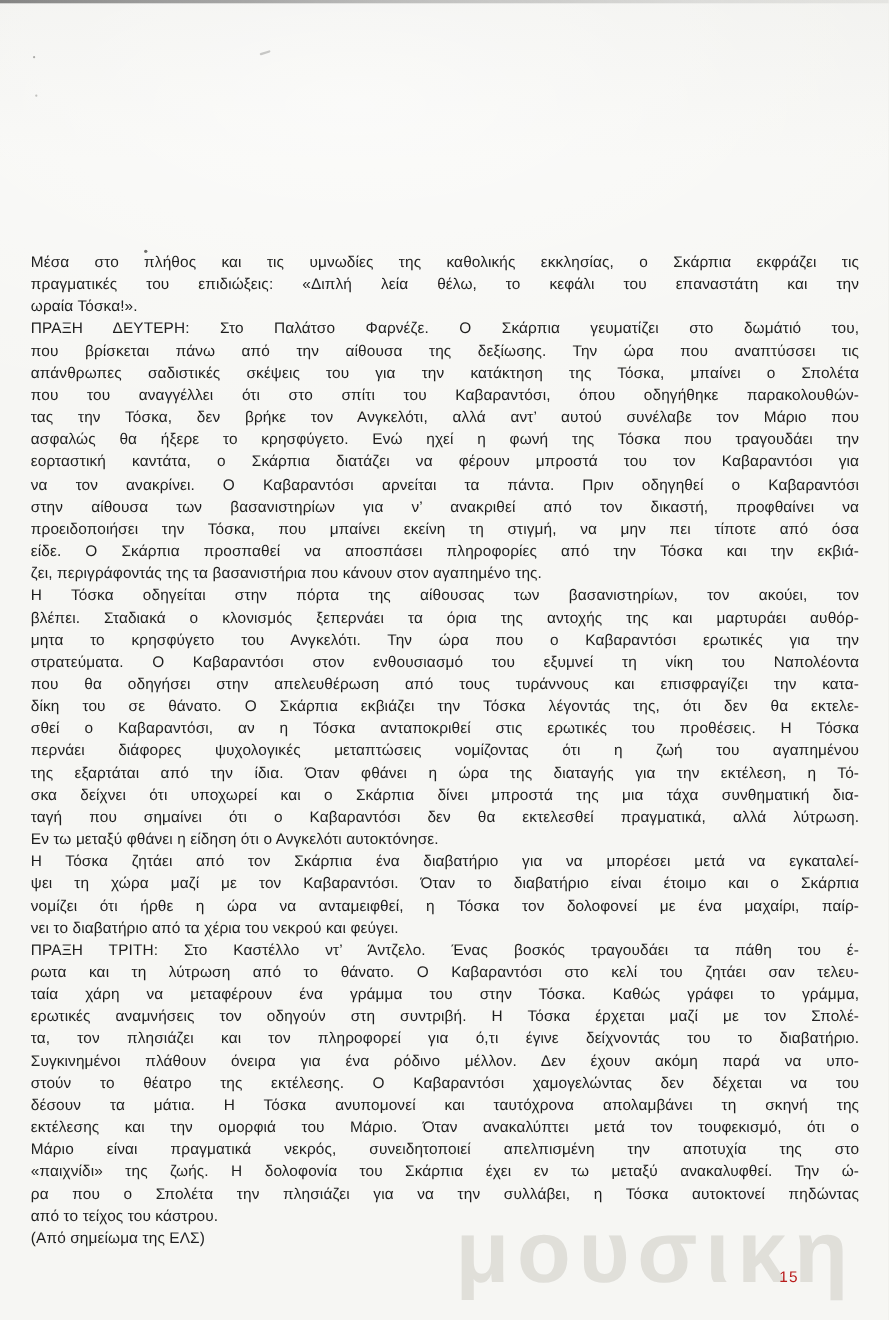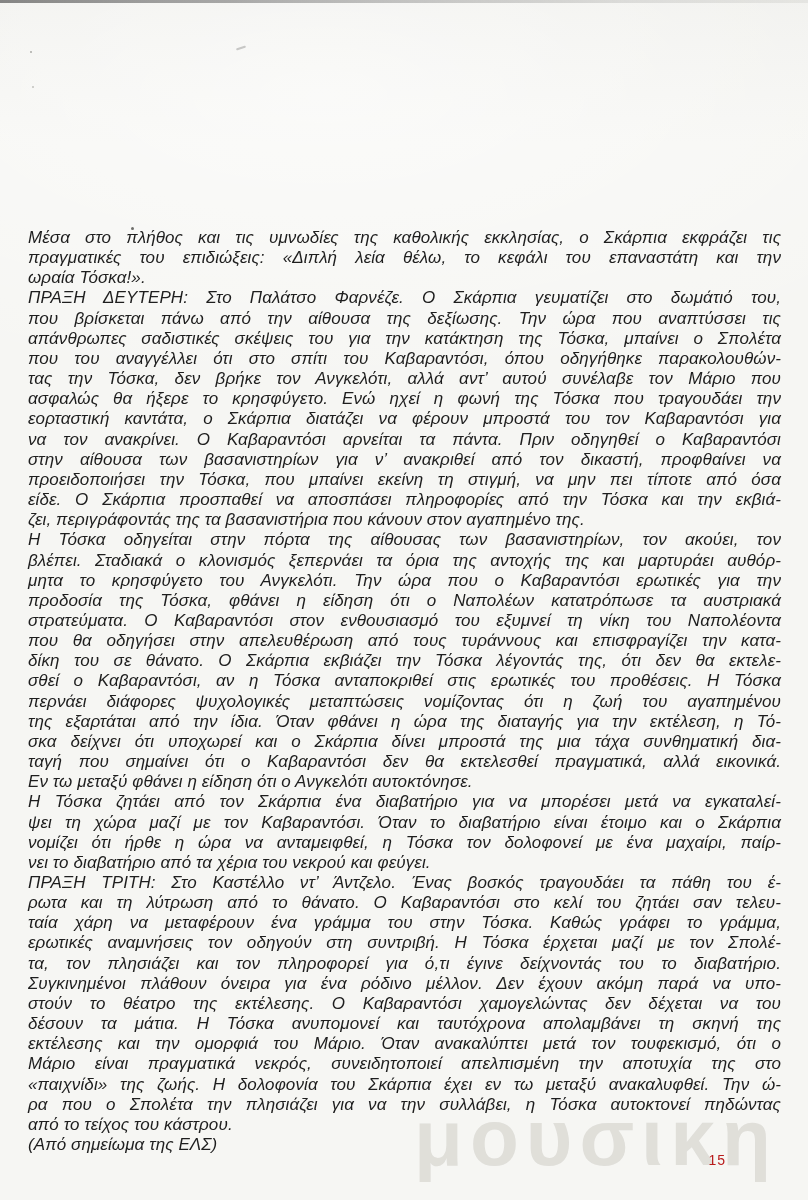--- a/index.html
+++ b/index.html
@@ -32,26 +32,25 @@
       linear-gradient(180deg, rgba(230,230,226,0.35) 0%, rgba(246,246,243,0) 12%);
     pointer-events: none;
   }
   .text-block {
     position: absolute;
     left: 28px;
     top: 228px;
     width: 753px;
   }
   .line {
-    font-size: 17px;
+    font-size: 14px;
     line-height: 20.15px;
     letter-spacing: 0.1px;
     text-align: justify;
     white-space: normal;
-    font-style: italic;
   }
   .line.fill {
     text-align-last: justify;
   }
   .watermark {
     position: absolute;
     left: 382px;
     top: 1092px;
     font-size: 80px;
     font-weight: bold;
@@ -108,29 +107,28 @@
       <div class="line fill">ασφαλώς θα ήξερε το κρησφύγετο. Ενώ ηχεί η φωνή της Τόσκα που τραγουδάει την</div>
       <div class="line fill">εορταστική καντάτα, ο Σκάρπια διατάζει να φέρουν μπροστά του τον Καβαραντόσι για</div>
       <div class="line fill">να τον ανακρίνει. Ο Καβαραντόσι αρνείται τα πάντα. Πριν οδηγηθεί ο Καβαραντόσι</div>
       <div class="line fill">στην αίθουσα των βασανιστηρίων για ν’ ανακριθεί από τον δικαστή, προφθαίνει να</div>
       <div class="line fill">προειδοποιήσει την Τόσκα, που μπαίνει εκείνη τη στιγμή, να μην πει τίποτε από όσα</div>
       <div class="line fill">είδε. Ο Σκάρπια προσπαθεί να αποσπάσει πληροφορίες από την Τόσκα και την εκβιά-</div>
       <div class="line">ζει, περιγράφοντάς της τα βασανιστήρια που κάνουν στον αγαπημένο της.</div>
       <div class="line fill">Η Τόσκα οδηγείται στην πόρτα της αίθουσας των βασανιστηρίων, τον ακούει, τον</div>
       <div class="line fill">βλέπει. Σταδιακά ο κλονισμός ξεπερνάει τα όρια της αντοχής της και μαρτυράει αυθόρ-</div>
       <div class="line fill">μητα το κρησφύγετο του Ανγκελότι. Την ώρα που ο Καβαραντόσι ερωτικές για την</div>
-      <div class="line fill">προδοσία της Τόσκα, φθάνει η είδηση ότι ο Ναπολέων κατατρόπωσε τα αυστριακά</div>
       <div class="line fill">στρατεύματα. Ο Καβαραντόσι στον ενθουσιασμό του εξυμνεί τη νίκη του Ναπολέοντα</div>
       <div class="line fill">που θα οδηγήσει στην απελευθέρωση από τους τυράννους και επισφραγίζει την κατα-</div>
       <div class="line fill">δίκη του σε θάνατο. Ο Σκάρπια εκβιάζει την Τόσκα λέγοντάς της, ότι δεν θα εκτελε-</div>
       <div class="line fill">σθεί ο Καβαραντόσι, αν η Τόσκα ανταποκριθεί στις ερωτικές του προθέσεις. Η Τόσκα</div>
       <div class="line fill">περνάει διάφορες ψυχολογικές μεταπτώσεις νομίζοντας ότι η ζωή του αγαπημένου</div>
       <div class="line fill">της εξαρτάται από την ίδια. Όταν φθάνει η ώρα της διαταγής για την εκτέλεση, η Τό-</div>
       <div class="line fill">σκα δείχνει ότι υποχωρεί και ο Σκάρπια δίνει μπροστά της μια τάχα συνθηματική δια-</div>
-      <div class="line fill">ταγή που σημαίνει ότι ο Καβαραντόσι δεν θα εκτελεσθεί πραγματικά, αλλά εικονικά.</div>
+      <div class="line fill">ταγή που σημαίνει ότι ο Καβαραντόσι δεν θα εκτελεσθεί πραγματικά, αλλά λύτρωση.</div>
       <div class="line">Εν τω μεταξύ φθάνει η είδηση ότι ο Ανγκελότι αυτοκτόνησε.</div>
       <div class="line fill">Η Τόσκα ζητάει από τον Σκάρπια ένα διαβατήριο για να μπορέσει μετά να εγκαταλεί-</div>
       <div class="line fill">ψει τη χώρα μαζί με τον Καβαραντόσι. Όταν το διαβατήριο είναι έτοιμο και ο Σκάρπια</div>
       <div class="line fill">νομίζει ότι ήρθε η ώρα να ανταμειφθεί, η Τόσκα τον δολοφονεί με ένα μαχαίρι, παίρ-</div>
       <div class="line">νει το διαβατήριο από τα χέρια του νεκρού και φεύγει.</div>
       <div class="line fill">ΠΡΑΞΗ ΤΡΙΤΗ: Στο Καστέλλο ντ’ Άντζελο. Ένας βοσκός τραγουδάει τα πάθη του έ-</div>
       <div class="line fill">ρωτα και τη λύτρωση από το θάνατο. Ο Καβαραντόσι στο κελί του ζητάει σαν τελευ-</div>
       <div class="line fill">ταία χάρη να μεταφέρουν ένα γράμμα του στην Τόσκα. Καθώς γράφει το γράμμα,</div>
       <div class="line fill">ερωτικές αναμνήσεις τον οδηγούν στη συντριβή. Η Τόσκα έρχεται μαζί με τον Σπολέ-</div>
       <div class="line fill">τα, τον πλησιάζει και τον πληροφορεί για ό,τι έγινε δείχνοντάς του το διαβατήριο.</div>

